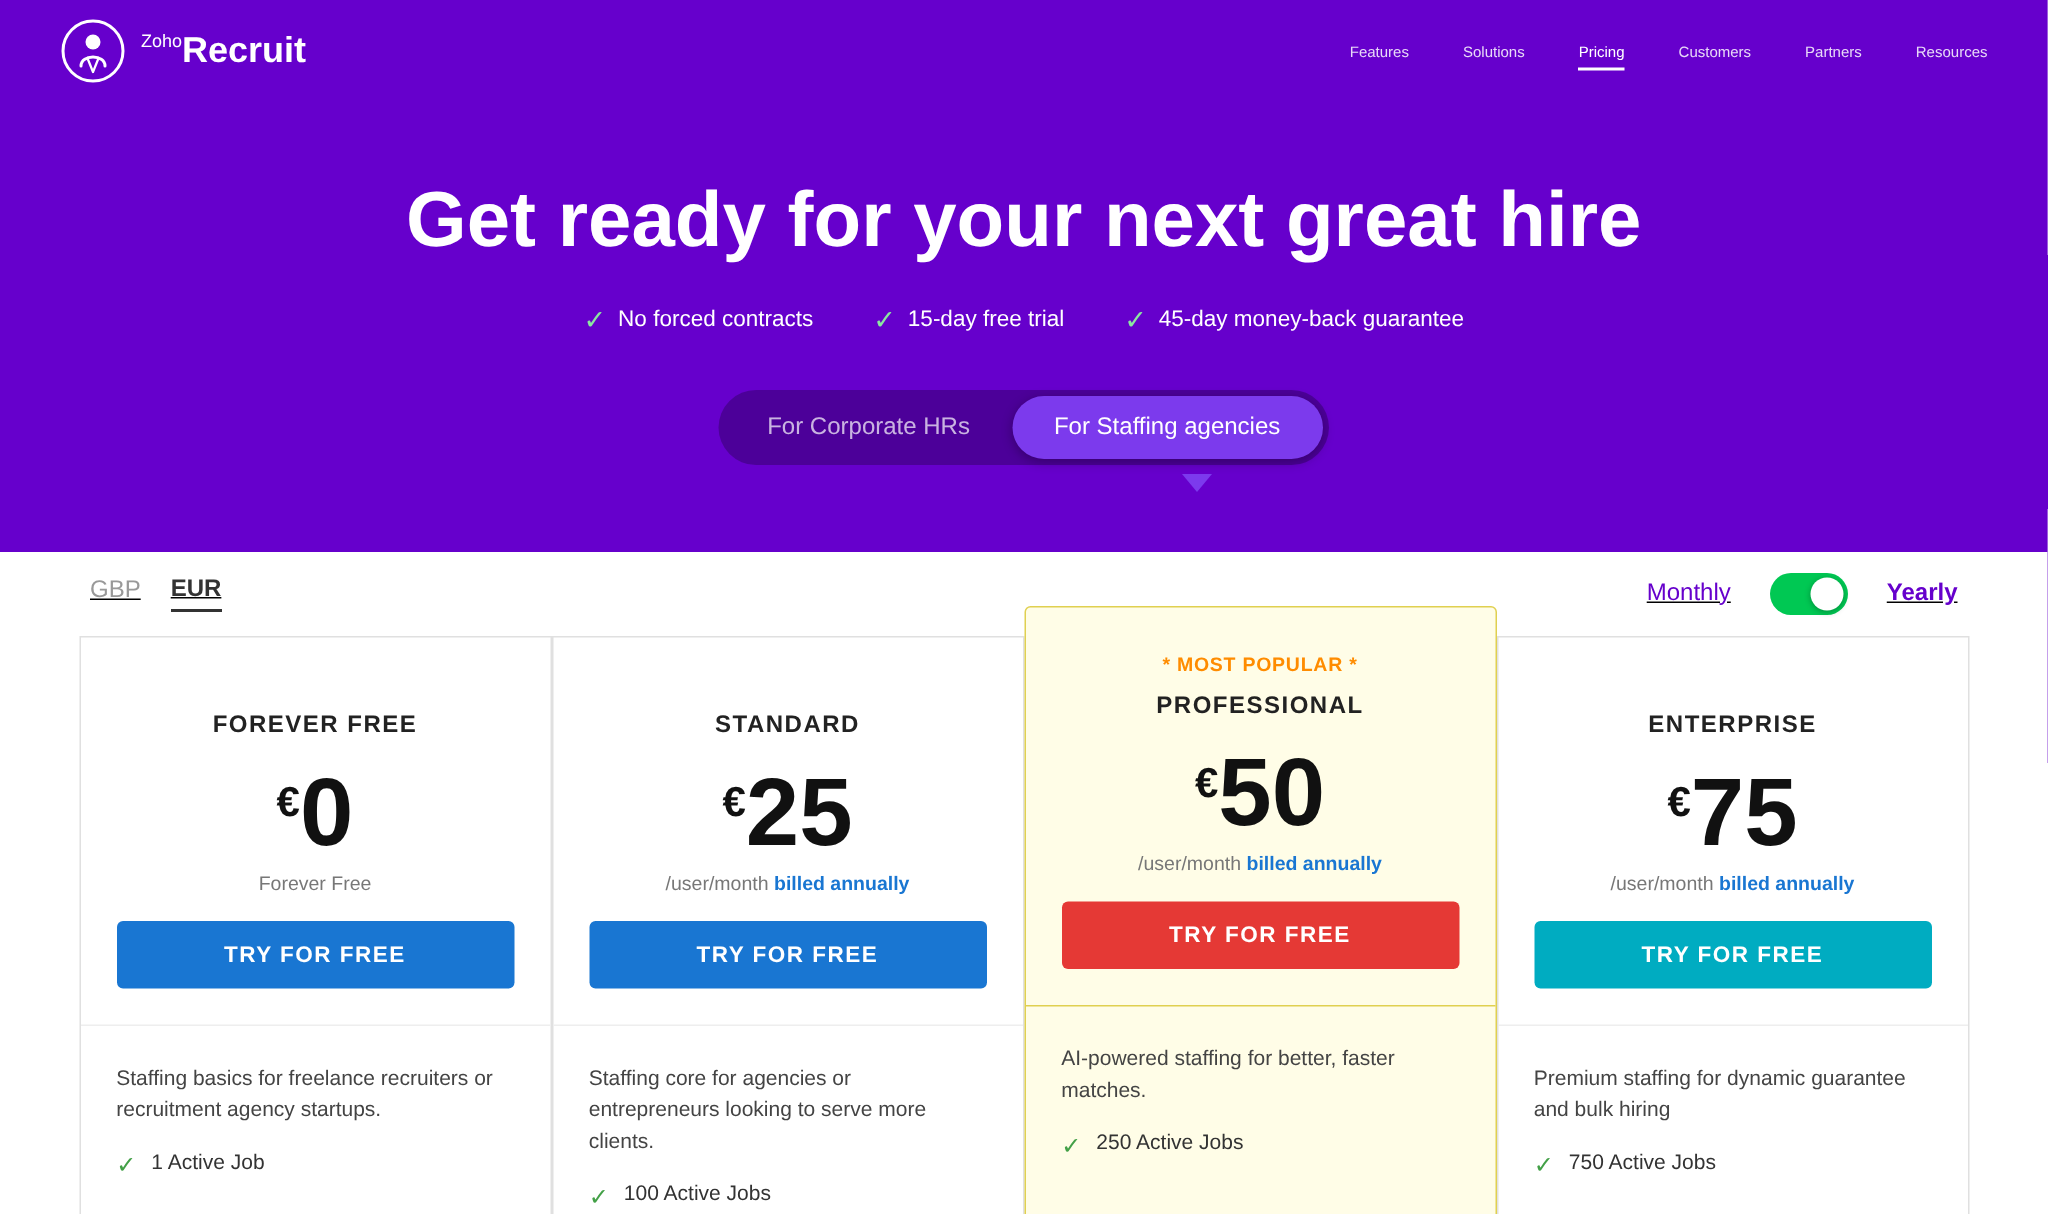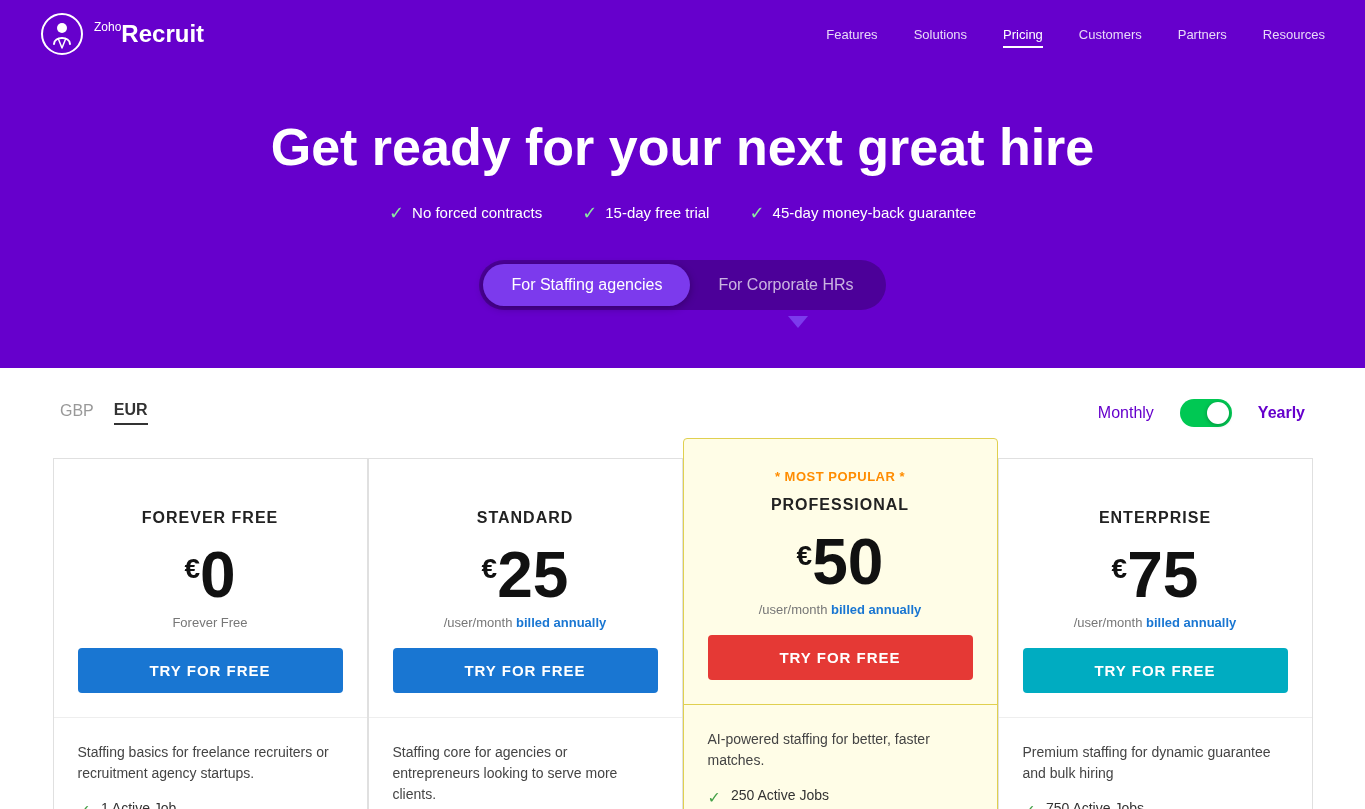--- a/index.html
+++ b/index.html
@@ -41,21 +41,21 @@
     }
     .nav-links {
       display: flex;
       align-items: center;
       gap: 36px;
       list-style: none;
     }
     .nav-links li a {
       color: rgba(255,255,255,0.85);
       text-decoration: none;
-      font-size: 13px;
+      font-size: 10px;
       font-weight: 400;
       margin-top: 31px;
     }
     .nav-links li a.active {
       color: white;
       font-weight: 400;
       border-bottom: 2px solid white;
       padding-bottom: 4px;
     }
 
@@ -134,22 +134,23 @@
       border-right: 10px solid transparent;
       border-top: 12px solid #7c3aed;
       margin-left: 230px;
     }
 
     
     .pricing-controls {
       background: white;
       display: flex;
       align-items: center;
-      padding: 31px 60px;
+      padding: 14px 60px;
       justify-content: space-between;
+      text-decoration: underline;
     }
     .currency-toggle {
       display: flex;
       gap: 20px;
       align-items: center;
     }
     .currency-btn {
       background: none;
       border: none;
       font-size: 16px;
@@ -351,22 +352,22 @@
       <span>15-day free trial</span>
     </div>
     <div class="hero-badge">
       <span class="check">✓</span>
       <span>45-day money-back guarantee</span>
     </div>
   </div>
 
   <div class="tabs-wrapper">
     <div class="tabs">
+      <button class="tab-btn inactive">For Corporate HRs</button>
       <button class="tab-btn active">For Staffing agencies</button>
-      <button class="tab-btn inactive">For Corporate HRs</button>
     </div>
   </div>
   <div class="tab-pointer">
     <div class="tab-pointer-arrow"></div>
   </div>
 </section>
 
 <div class="pricing-controls">
   <div class="currency-toggle">
     <button class="currency-btn">GBP</button>

